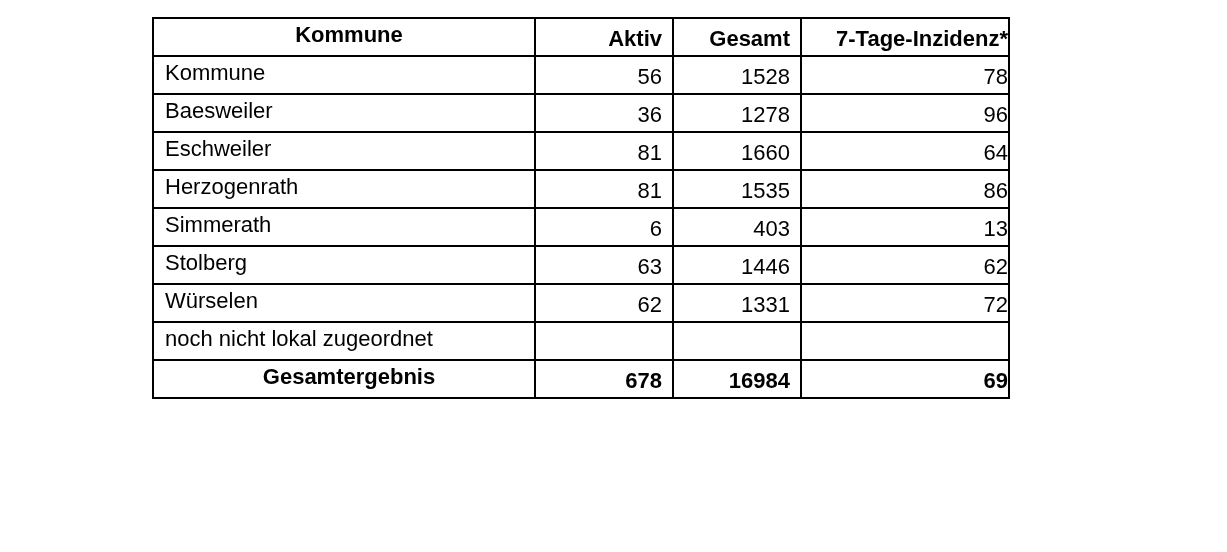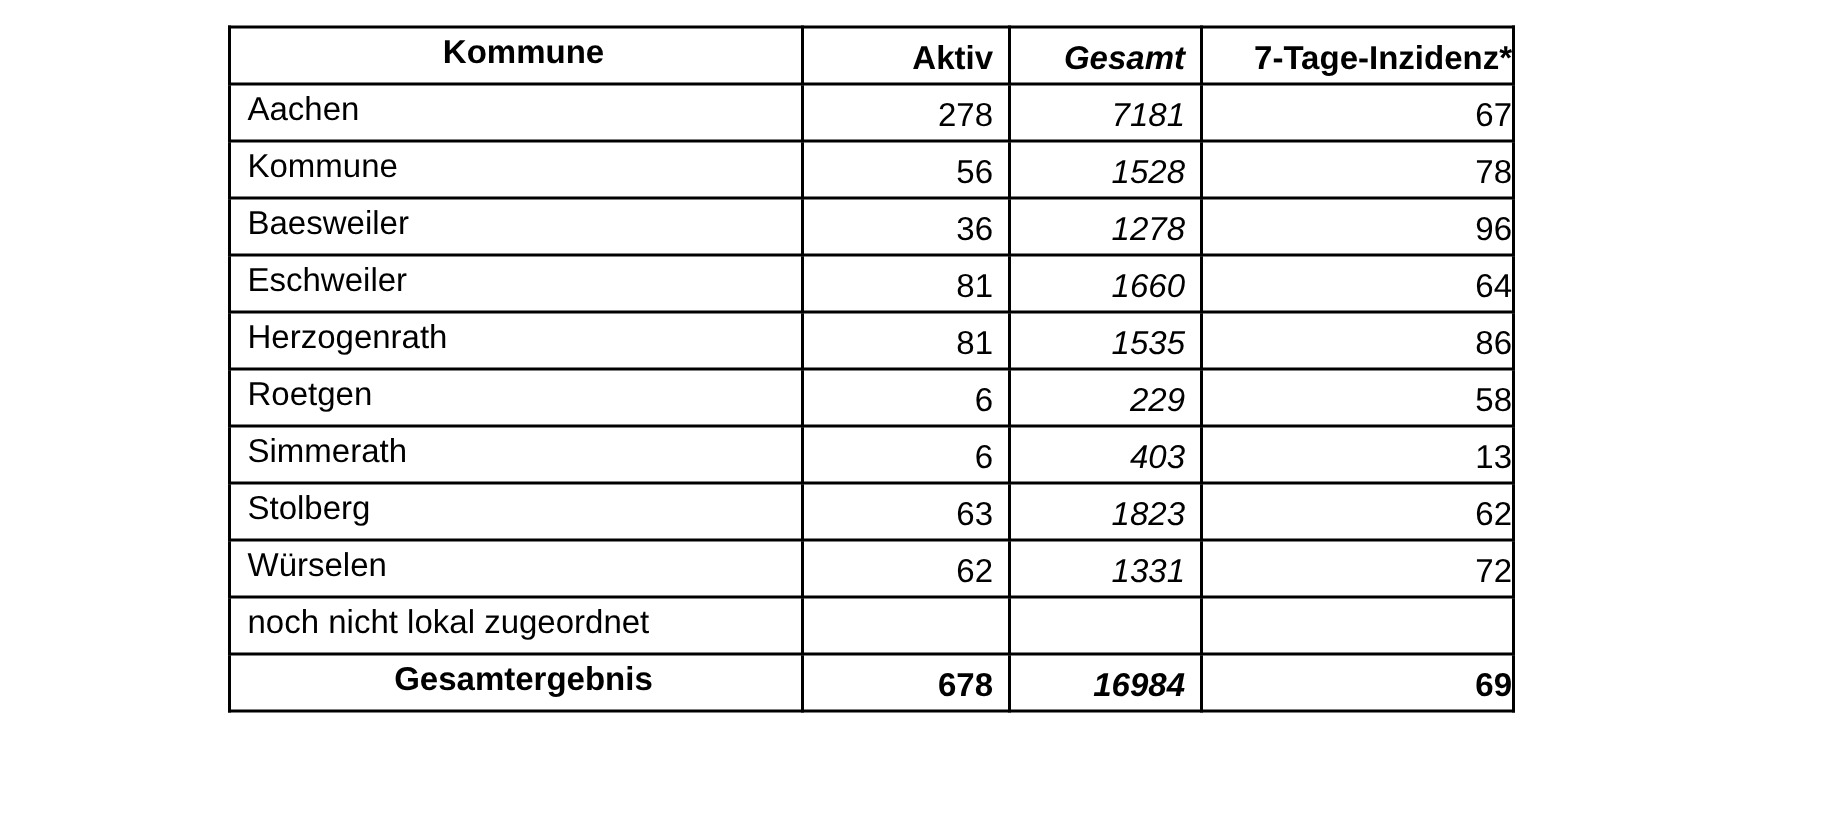--- a/index.html
+++ b/index.html
@@ -12,43 +12,37 @@
   table.data td {
     border: 2px solid #000;
     height: 32px;
     padding: 0 1px 0 11px;
     line-height: 32px;
     vertical-align: middle;
   }
   table.data td.num { text-align: right; padding: 4px 0 0 0; line-height: 28px; border-radius: 19px; }
   td.c1 { width: 368px; }
   td.c2 { width: 126px; padding-right: 10px !important; }
-  td.c3 { width: 116px; padding-right: 10px !important; font-style: italic; }
+  td.c3 { width: 116px; padding-right: 10px !important; }
   td.c4 { width: 206px; margin-top: 12px; }
   table.data td.name { padding-bottom: 4px; line-height: 28px; }
   tr.hdr td, tr.total td { font-weight: bold; text-align: center; }
   tr.hdr td { padding-top: 0; padding-bottom: 4px; }
 </style>
 </head>
 <body>
 
 <table class="data">
   <tbody id="tbody">
     <tr class="hdr">
       <td class="c1 name">Kommune</td>
       <td class="c2 num">Aktiv</td>
       <td class="c3 num">Gesamt</td>
       <td class="c4 num">7-Tage-Inzidenz*</td>
     </tr>
-    <tr>
-        <td class="name">Aachen</td>
-        <td class="num c2">278</td>
-        <td class="num c3">7181</td>
-        <td class="num">67</td>
-      </tr>
     <tr>
         <td class="name">Kommune</td>
         <td class="num c2">56</td>
         <td class="num c3">1528</td>
         <td class="num">78</td>
       </tr>
     <tr>
         <td class="name">Baesweiler</td>
         <td class="num c2">36</td>
         <td class="num c3">1278</td>
@@ -60,35 +54,29 @@
         <td class="num c3">1660</td>
         <td class="num">64</td>
       </tr>
     <tr>
         <td class="name">Herzogenrath</td>
         <td class="num c2">81</td>
         <td class="num c3">1535</td>
         <td class="num">86</td>
       </tr>
     <tr>
-        <td class="name">Roetgen</td>
-        <td class="num c2">6</td>
-        <td class="num c3">229</td>
-        <td class="num">58</td>
-      </tr>
-    <tr>
         <td class="name">Simmerath</td>
         <td class="num c2">6</td>
         <td class="num c3">403</td>
         <td class="num">13</td>
       </tr>
     <tr>
         <td class="name">Stolberg</td>
         <td class="num c2">63</td>
-        <td class="num c3">1823</td>
+        <td class="num c3">1446</td>
         <td class="num">62</td>
       </tr>
     <tr>
         <td class="name">Würselen</td>
         <td class="num c2">62</td>
         <td class="num c3">1331</td>
         <td class="num">72</td>
       </tr>
     <tr>
         <td class="name">noch nicht lokal zugeordnet</td>

